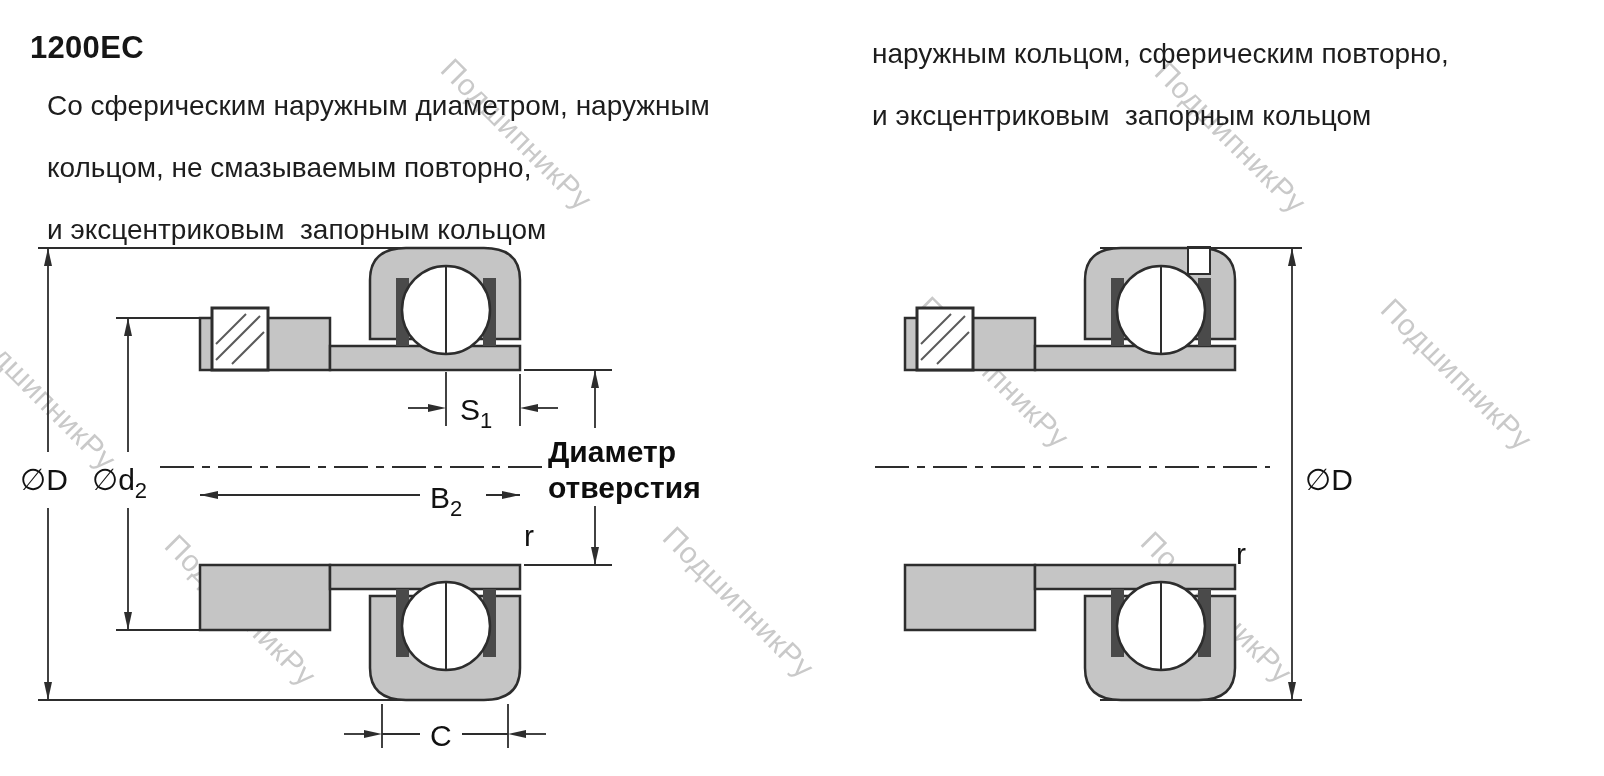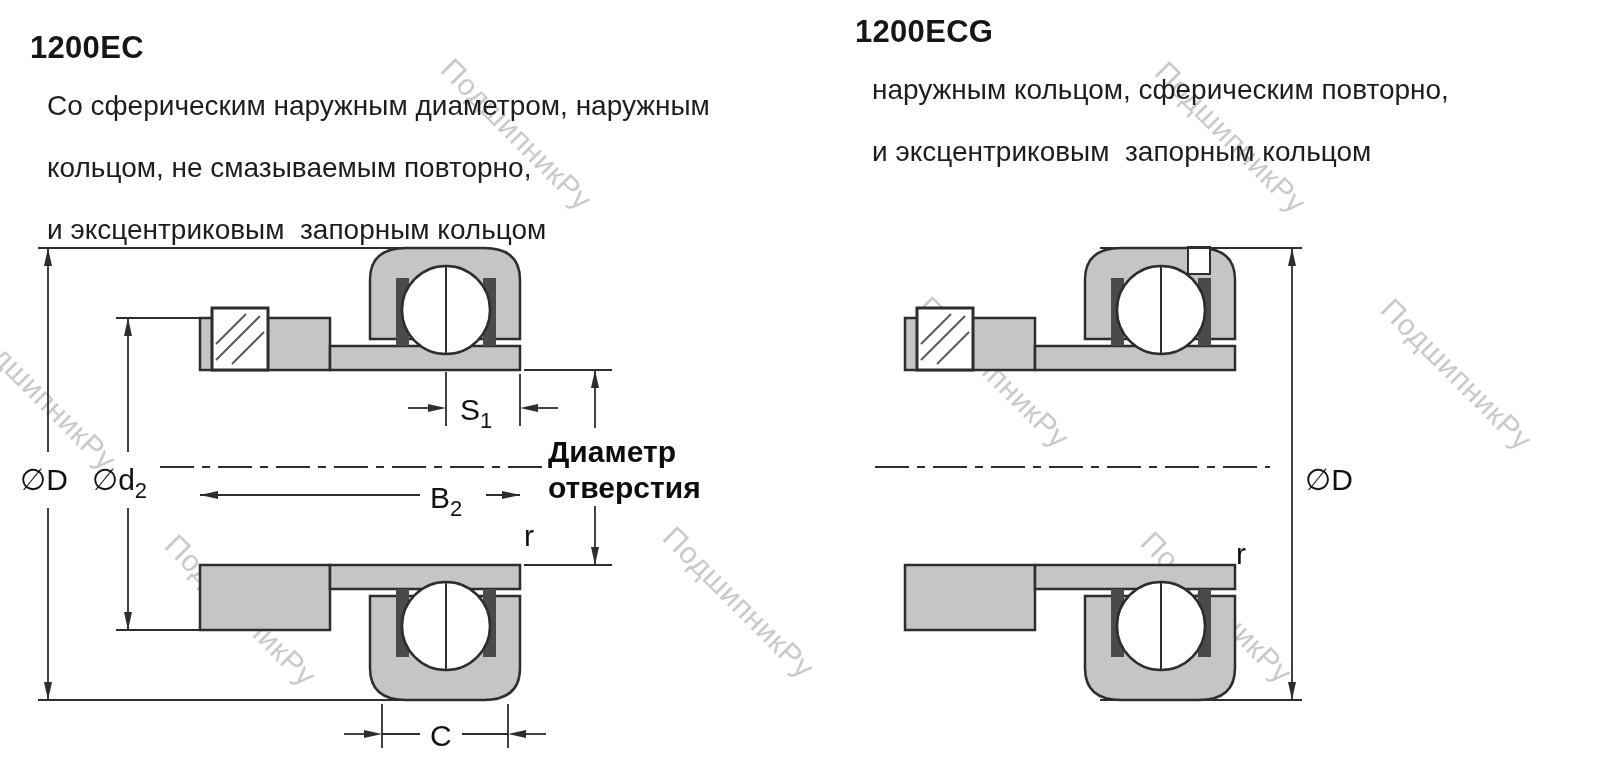--- a/index.html
+++ b/index.html
@@ -40,21 +40,20 @@
   <span class="wm" style="left:1398px; top:292px;">ПодшипникРу</span>
 
   <div class="textcol" style="left:30px; top:30px; width:790px;">
     <h1 class="title">1200EC</h1>
     <p class="desc">Со сферическим наружным диаметром, наружным</p>
     <p class="desc">кольцом, не смазываемым повторно,</p>
     <p class="desc">и эксцентриковым  запорным кольцом</p>
   </div>
 
   <div class="textcol" style="left:855px; top:14px; width:740px;">
-    <h1 class="title">1200ECG</h1>
     <p class="desc">наружным кольцом, сферическим повторно,</p>
     <p class="desc">и эксцентриковым  запорным кольцом</p>
   </div>
 
   <svg class="drawing" style="left:10px; top:222px;" width="760" height="552" viewBox="0 0 760 552">
 
     <line class="cl" x1="150" y1="245" x2="535" y2="245"></line>
 
     <g>
       <rect class="part" x="190" y="96" width="130" height="52"></rect>

